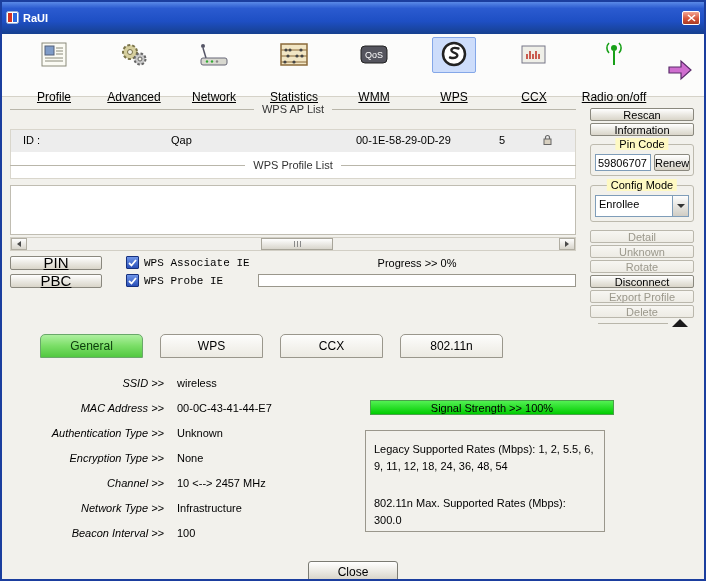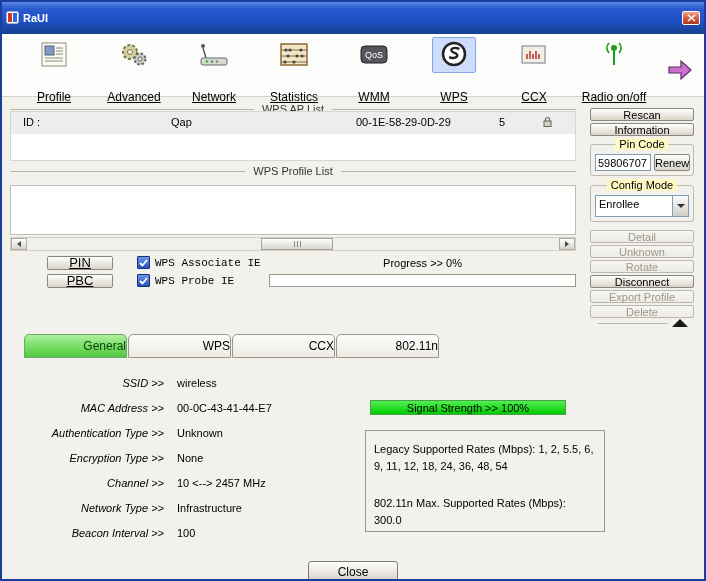--- a/index.html
+++ b/index.html
@@ -23,43 +23,43 @@
   .tb-icon { width:44px; height:36px; display:flex; align-items:center; justify-content:center; border-radius:2px; border:1px solid transparent; }
   .tb-icon.selected { background:#cdddfb; border:1px solid #84a7e8; }
   .tb-label { font-size:12px; }
   .nav-arrow { margin-left:auto; align-self:center; margin-top:8px; cursor:pointer; }
 
   
   .main { position:relative; height:236px; }
   .group-header { position:absolute; left:8px; width:566px; display:flex; align-items:center; gap:8px; color:#333; }
   .hline { flex:1; height:1px; background:#b9b6aa; }
 
-  .ap-list { position:absolute; left:8px; top:14px; width:566px; height:50px; background:#fff; border:1px solid #d9d6cc; }
+  .ap-list { position:absolute; left:8px; top:32px; width:566px; height:50px; background:#fff; border:1px solid #d9d6cc; }
   .ap-row { height:22px; background:#ededed; position:relative; cursor:pointer; }
   .ap-row span { position:absolute; top:4px; }
   .ap-id { left:12px; } .ap-ssid { left:160px; } .ap-mac { left:345px; } .ap-ch { left:488px; }
   .ap-lock { position:absolute; right:22px; top:5px; }
 
   .profile-box { position:absolute; left:8px; top:88px; width:566px; height:50px; background:#fff; border:1px solid #c0bdb2; }
 
   .hscroll { position:absolute; left:8px; top:140px; width:566px; height:14px; background:#f1f0ec; border:1px solid #d2cfc5; display:flex; }
   .hs-btn { width:16px; background:linear-gradient(#fdfdfd,#d8d5cc); border:1px solid #b0ada2; display:flex; align-items:center; justify-content:center; cursor:pointer; }
   .tri-left  { width:0;height:0;border-top:3px solid transparent;border-bottom:3px solid transparent;border-right:4px solid #4a4a4a; }
   .tri-right { width:0;height:0;border-top:3px solid transparent;border-bottom:3px solid transparent;border-left:4px solid #4a4a4a; }
   .hs-track { flex:1; position:relative; }
   .hs-thumb { position:absolute; left:44%; width:72px; top:0; bottom:0;
     background:linear-gradient(#fefefe,#d8d5cc); border:1px solid #a8a59a;
     display:flex; align-items:center; justify-content:center; gap:2px; cursor:grab; }
   .grip { width:1px; height:6px; background:#8a8a8a; }
 
   .ctrl-row { position:absolute; left:8px; width:566px; height:15px; display:flex; align-items:center; }
   .r1 { top:158px; } .r2 { top:176px; }
-  .small-btn { width:66px; height:14px; font-size:13px; text-decoration:underline;
+  .small-btn { width:92px; height:14px; font-size:15px; text-decoration:underline;
     display:flex; align-items:center; justify-content:center;
-    background:linear-gradient(#ffffff,#e9e7e0 55%,#d9d5c9); border:1px solid #8a887e; border-radius:2px; cursor:pointer;margin-left:37px; }
+    background:linear-gradient(#ffffff,#e9e7e0 55%,#d9d5c9); border:1px solid #8a887e; border-radius:2px; cursor:pointer; }
   .checkwrap { display:flex; align-items:center; gap:5px; margin-left:24px; width:132px; cursor:pointer;font-family:Liberation Mono, monospace; }
   .checkbox { width:13px; height:13px; border:1px solid #16307e; border-radius:1px;
     background:linear-gradient(#6f95e8,#2a50b8); display:flex; align-items:center; justify-content:center; }
   .progress-label { flex:1; text-align:center; }
   .progress-bar { flex:1; height:13px; border:1px solid #9a978c; background:#fff; }
 
   
   .right-col { position:absolute; right:10px; top:8px; width:104px; }
   .side-btn { width:100%; height:13px; margin-top:2px; font-size:11px;
     display:flex; align-items:center; justify-content:center;
@@ -77,32 +77,32 @@
   .combo-value { flex:1; padding:2px 3px; }
   .combo-btn { width:16px; background:linear-gradient(#fdfdfd,#d0cdc4); border-left:1px solid #7f9db9; display:flex; align-items:center; justify-content:center; }
   .tri-down { width:0;height:0;border-left:4px solid transparent;border-right:4px solid transparent;border-top:4px solid #333; }
   .btn-stack { margin-top:8px; }
 
   .collapse { position:absolute; right:16px; top:222px; width:90px; display:flex; align-items:center; gap:4px; cursor:pointer; }
   .tri-up { width:0;height:0;border-left:8px solid transparent;border-right:8px solid transparent;border-bottom:8px solid #1a1a1a; }
 
   
   .tabs { display:flex; align-items:flex-end; height:25px; padding-left:22px; }
-  .tab { width:103px; height:24px; line-height:22px; text-align:right; font-size:12px;
+  .tab { width:103px; height:24px; line-height:22px; text-align:center; font-size:12px;
     border:1px solid #9a978c; border-radius:5px 5px 0 0; margin-right:1px;
-    background:linear-gradient(#fdfdfc,#eceae2); cursor:pointer; }
+    background:linear-gradient(#fdfdfc,#eceae2); cursor:pointer;margin-left:16px; }
   .tab.active { background:linear-gradient(#aef0a0 0%,#7ade66 50%,#52c840 100%); color:#0c3c0c; border-color:#6aa86a; }
 
   
   .tab-content { position:relative; height:198px; }
   .fields { position:absolute; left:0; top:12px; }
   .field-row { display:flex; height:25px; align-items:center; }
   .f-label { width:162px; text-align:right;font-style:italic; }
   .f-value { margin-left:13px; }
-  .signal { position:absolute; left:368px; top:42px; width:196px; height:15px; line-height:14px; text-align:center;
+  .signal { position:absolute; left:368px; top:42px; width:244px; height:15px; line-height:14px; text-align:center;
     background:linear-gradient(#53f053,#00cc00); border:1px solid #4aa04a; }
   .rates { position:absolute; left:363px; top:72px; width:240px; height:102px; border:1px solid #9a978c;
     padding:10px 8px; line-height:1.5; display:flex; flex-direction:column; gap:21px; }
 
   
   .footer { height:36px; display:flex; justify-content:center; align-items:flex-start; padding-top:5px; }
   .close-button { width:90px; height:21px; font-size:12px; display:flex; align-items:center; justify-content:center;
     background:linear-gradient(#ffffff,#e9e7e0 55%,#d4d0c4); border:1px solid #7b7b73; border-radius:3px; cursor:pointer; }
 </style>
 </head>
@@ -236,21 +236,21 @@
         <span class="ap-ssid">Qap</span>
         <span class="ap-mac">00-1E-58-29-0D-29</span>
         <span class="ap-ch">5</span>
         <span class="ap-lock"><svg width="11" height="12" viewBox="0 0 11 12">
               <path d="M3.5 5 V3.5 a2 2 0 0 1 4 0 V5" fill="none" stroke="#666" stroke-width="1.2"></path>
               <rect x="2" y="5" width="7" height="5.5" fill="#d8d0c0" stroke="#666"></rect>
             </svg></span>
       </div>
     </div>
 
-    <div class="group-header" style="top:68px;">
+    <div class="group-header" style="top:62px;">
       <span class="hline"></span>
       <span>WPS Profile List</span>
       <span class="hline"></span>
     </div>
 
     <div class="profile-box"></div>
 
     <div class="hscroll">
       <div class="hs-btn">
           <span class="tri-left"></span>

